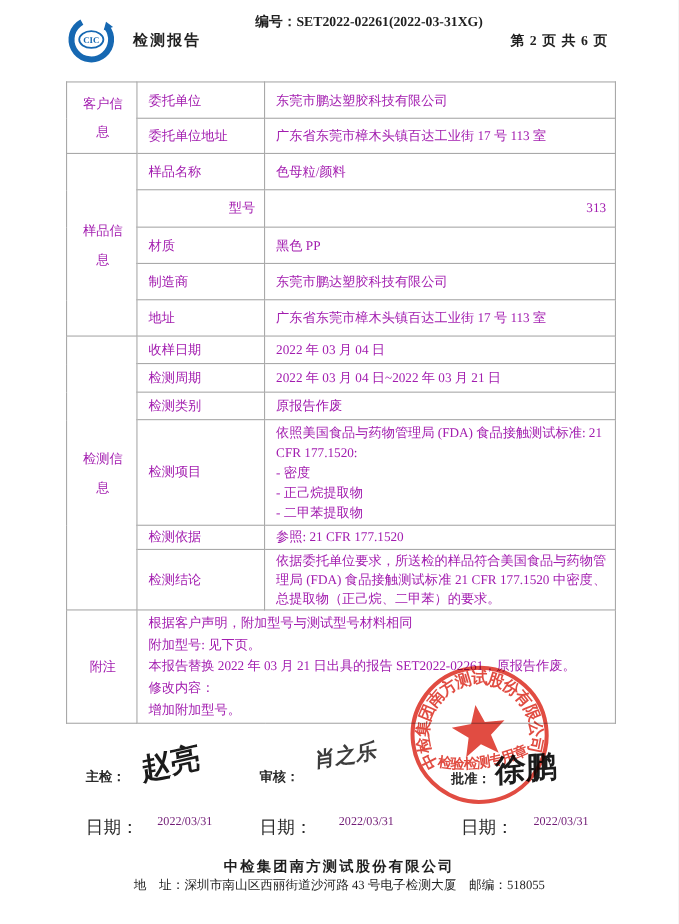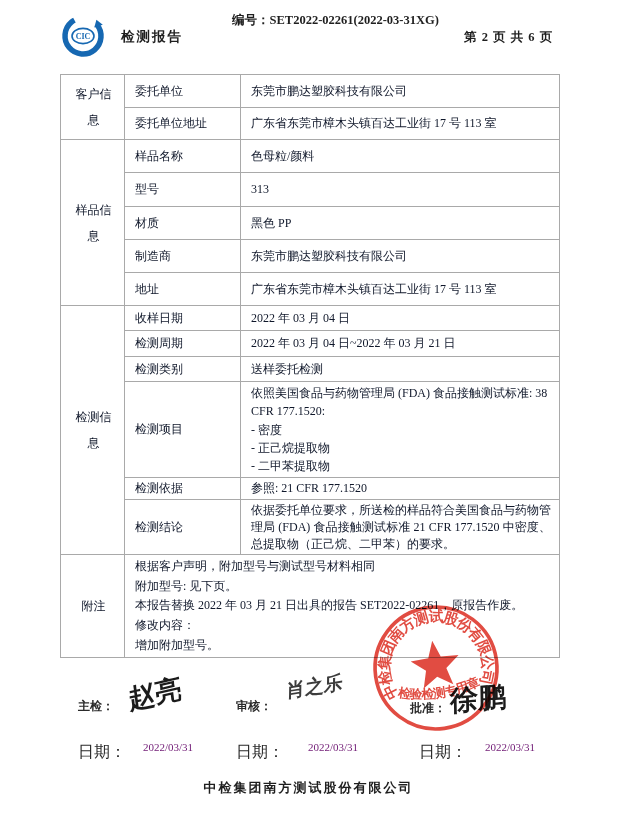--- a/index.html
+++ b/index.html
@@ -13,27 +13,27 @@
   
   .hdr-title{left:121px;top:28px;font-size:13.5px;font-weight:bold;letter-spacing:2px;}
   .hdr-no{left:232px;top:12px;font-size:12.5px;font-weight:bold;}
   .hdr-page{left:464px;top:29px;font-size:12.5px;font-weight:bold;letter-spacing:1px;}
   
   table.report{
     position:absolute;left:60px;top:74px;width:500px;
     border-collapse:collapse;table-layout:fixed;
   }
   table.report td{
-    border:1px solid #a9a9a9;font-size:12px;color:#0f172a;
+    border:1px solid #a9a9a9;font-size:12px;color:#a21caf;
     padding:2px 8px 2px 10px;vertical-align:middle;overflow:hidden;
   }
   td.sec{width:45px;text-align:center;padding:2px 4px;line-height:26px;}
   td.fld{width:97px;padding-left:9px;}
   td.val{}
-  tr.h33{height:33px;} tr.h32{height:32px;} tr.h34{height:34px;}
+  tr.h33{height:33px;} tr.h32{height:32px;} tr.h34{height:34px;text-align:right;}
   tr.h25{height:25px;} tr.h26{height:26px;} tr.h21{height:21px;}
   tr.h92{height:92px;} tr.h50{height:50px;} tr.h98{height:98px;}
   td.items{line-height:18.3px;padding-top:4px;padding-bottom:4px;}
   td.concl{line-height:16.6px;text-align:justify;padding-top:1px;padding-bottom:1px;}
   td.notes{line-height:19.6px;padding-top:2px;}
   
   .sig-label{font-size:12px;color:#2a2a2a;font-weight:bold;}
   .handwriting{
     font-weight:bold;color:#1b1b1b;white-space:nowrap;
     font-family:"DejaVu Serif",serif;
@@ -107,26 +107,26 @@
       <td class="sec" rowspan="6">检测信息</td>
       <td class="fld">收样日期</td>
       <td class="val">2022 年 03 月 04 日</td>
     </tr>
     <tr class="h26">
       <td class="fld">检测周期</td>
       <td class="val">2022 年 03 月 04 日~2022 年 03 月 21 日</td>
     </tr>
     <tr class="h25">
       <td class="fld">检测类别</td>
-      <td class="val">送样委托检测</td>
+      <td class="val">原报告作废</td>
     </tr>
     <tr class="h92">
       <td class="fld">检测项目</td>
       <td class="val items">
-        <div>依照美国食品与药物管理局 (FDA) 食品接触测试标准: 38 CFR 177.1520:</div>
+        <div>依照美国食品与药物管理局 (FDA) 食品接触测试标准: 21 CFR 177.1520:</div>
         <div>- 密度</div>
         <div>- 正己烷提取物</div>
         <div>- 二甲苯提取物</div>
       </td>
     </tr>
     <tr class="h21">
       <td class="fld">检测依据</td>
       <td class="val">参照: 21 CFR 177.1520</td>
     </tr>
     <tr class="h50">
@@ -155,20 +155,21 @@
   <div class="abs handwriting sig3">徐鹏</div>
 
   <div class="abs date-label" style="left:78px;top:742px">日期：</div>
   <div class="abs date-val" style="left:143px;top:741px">2022/03/31</div>
   <div class="abs date-label" style="left:236px;top:742px">日期：</div>
   <div class="abs date-val" style="left:308px;top:741px">2022/03/31</div>
   <div class="abs date-label" style="left:419px;top:742px">日期：</div>
   <div class="abs date-val" style="left:485px;top:741px">2022/03/31</div>
 
   <div class="abs ftr ftr-company">中检集团南方测试股份有限公司</div>
+  <div class="abs ftr ftr-address">地　址：深圳市南山区西丽街道沙河路 43 号电子检测大厦　邮编：518055</div>
 
   <svg class="abs stamp" viewBox="0 0 130 130">
     <g transform="rotate(-8 65 65)" fill="#dd3327">
       <circle cx="65" cy="65" r="60" fill="none" stroke="#dd3327" stroke-width="3.6"></circle>
       <polygon points="65,38 71.2,54.4 88.8,55.3 75.1,66.3 79.7,83.2 65,73.6 50.3,83.2 54.9,66.3 41.2,55.3 58.8,54.4"></polygon>
       <defs>
         <path id="ringPath" d="M 26,89.4 A 46,46 0 1 1 104,89.4" fill="none"></path>
         <path id="bannerPath" d="M 22,87 Q 65,101 108,87" fill="none"></path>
       </defs>
       <text font-size="14.5" font-weight="bold" letter-spacing="0.5" font-family="'Liberation Serif',serif">

